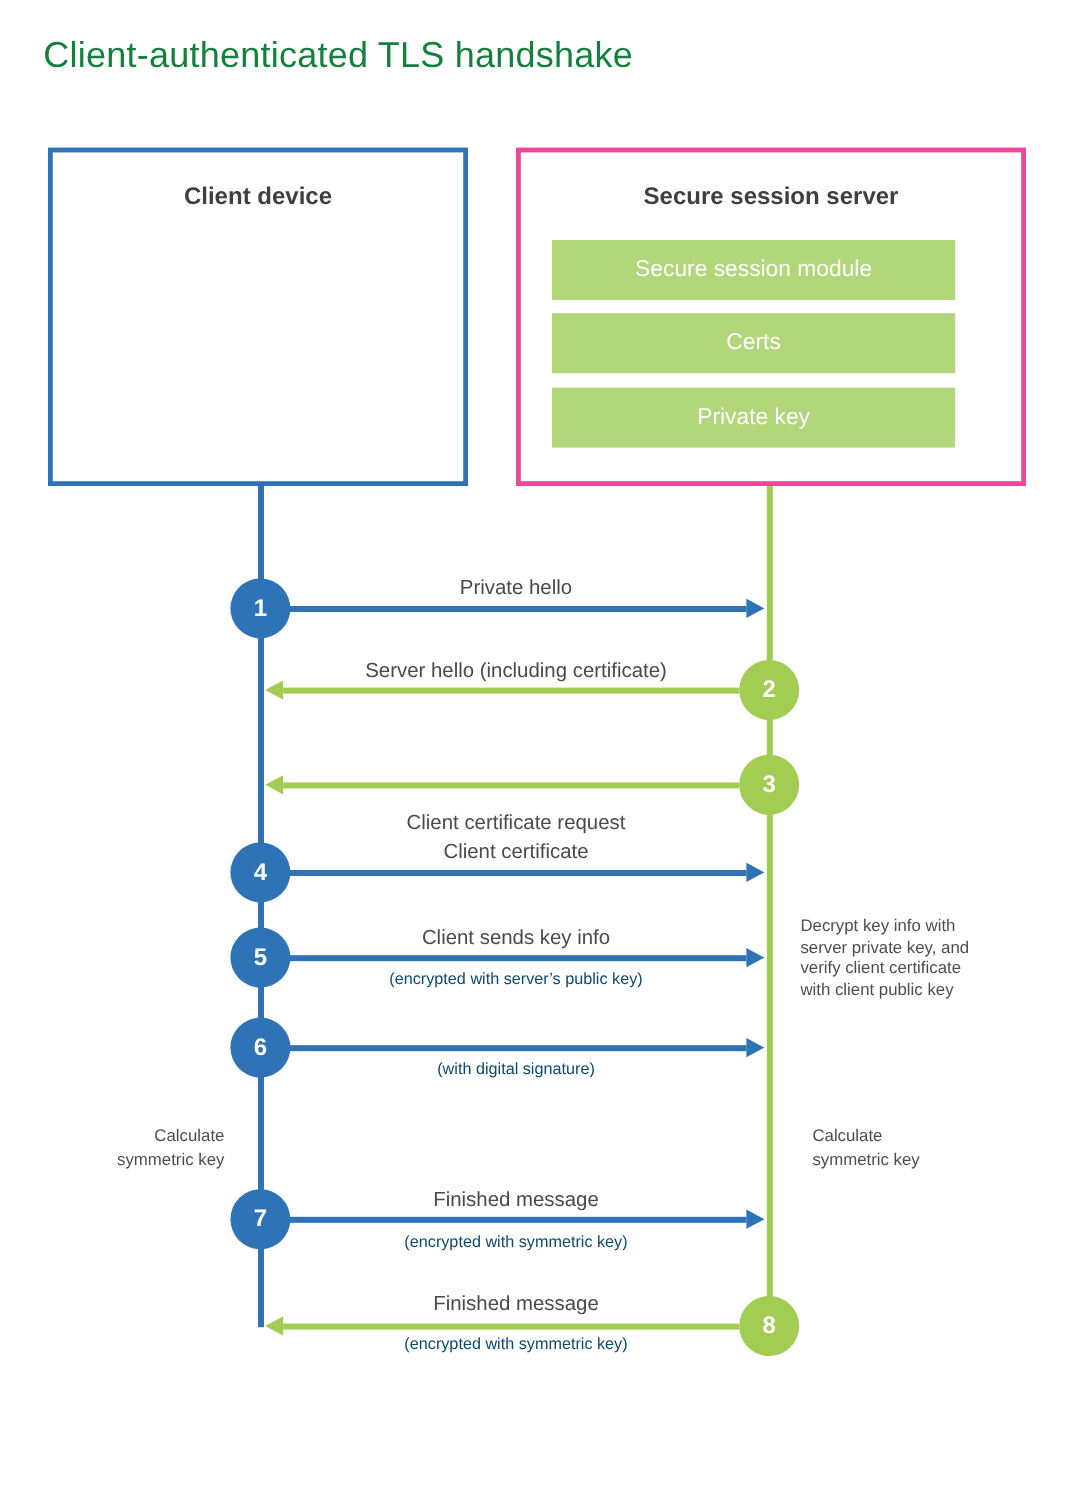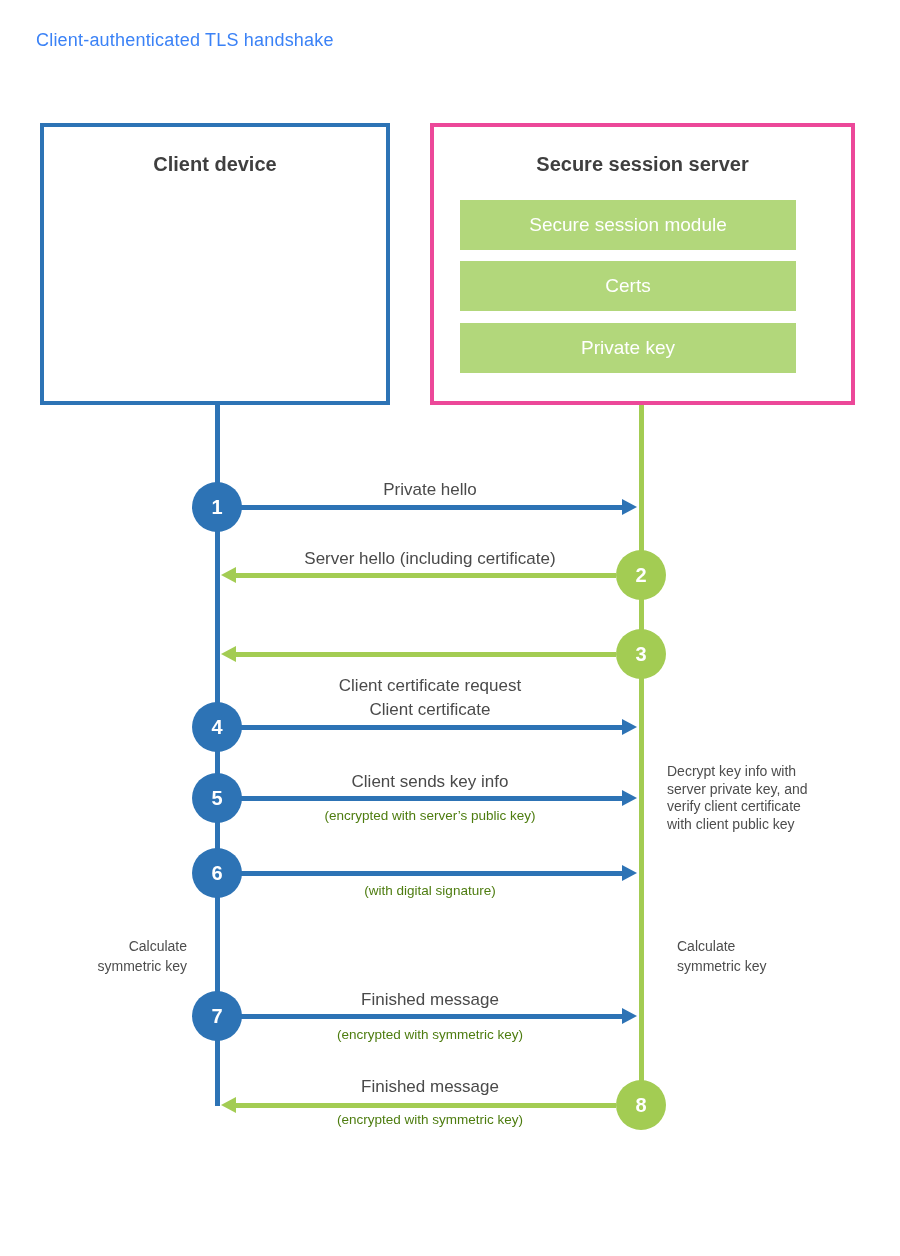--- a/index.html
+++ b/index.html
@@ -6,21 +6,21 @@
   #canvas{
     position:relative;
     width:900px;height:1256px;
     background:#ffffff;
     font-family:"Liberation Sans", sans-serif;
     overflow:hidden;
   }
   
   .page-title{
     position:absolute;left:36px;top:30px;
-    font-size:18px;font-weight:300;color:#3b82f6;letter-spacing:.2px;
+    font-size:30px;font-weight:300;color:#15803d;letter-spacing:.2px;
   }
   
   .actor-box{position:absolute;top:123px;height:282px;background:#fff;box-sizing:border-box;}
   .client-box{left:40px;width:350px;border:4px solid #2d73b5;}
   .server-box{left:430px;width:425px;border:4px solid #ec4899;}
   .actor-heading{
     position:absolute;left:0;right:0;top:26px;text-align:center;
     font-size:20px;font-weight:bold;color:#3f3f3f;
   }
   .client-app{
@@ -61,21 +61,21 @@
   .arrow.dir-left  .head{left:-15px;border-right:15px solid #a3cc53;}
   .a1{top:505px;} .a2{top:573px;} .a3{top:652px;} .a4{top:725px;}
   .a5{top:796px;} .a6{top:871px;} .a7{top:1014px;} .a8{top:1103px;}
   
   .mlabel{
     position:absolute;left:230px;width:400px;text-align:center;
     font-size:17px;color:#4a4a4a;line-height:20px;
   }
   .msub{
     position:absolute;left:230px;width:400px;text-align:center;
-    font-size:13.5px;color:#4d7c0f;line-height:16px;
+    font-size:13.5px;color:#0c4a6e;line-height:16px;
   }
   .l1{top:480px;} .l2{top:549px;} .l3{top:628px;margin-top:48px;} .l4{top:700px;}
   .l5{top:772px;} .l6{top:847px;} .l7{top:990px;} .l8{top:1077px;}
   .s5{top:808px;} .s6{top:883px;} .s7{top:1027px;} .s8{top:1112px;}
   
   .note{
     position:absolute;font-size:14px;color:#4d4d4d;line-height:17.5px;
     white-space:pre-line;z-index:1;
   }
   .note-decrypt{left:667px;top:763px;width:180px;text-align:left;}

